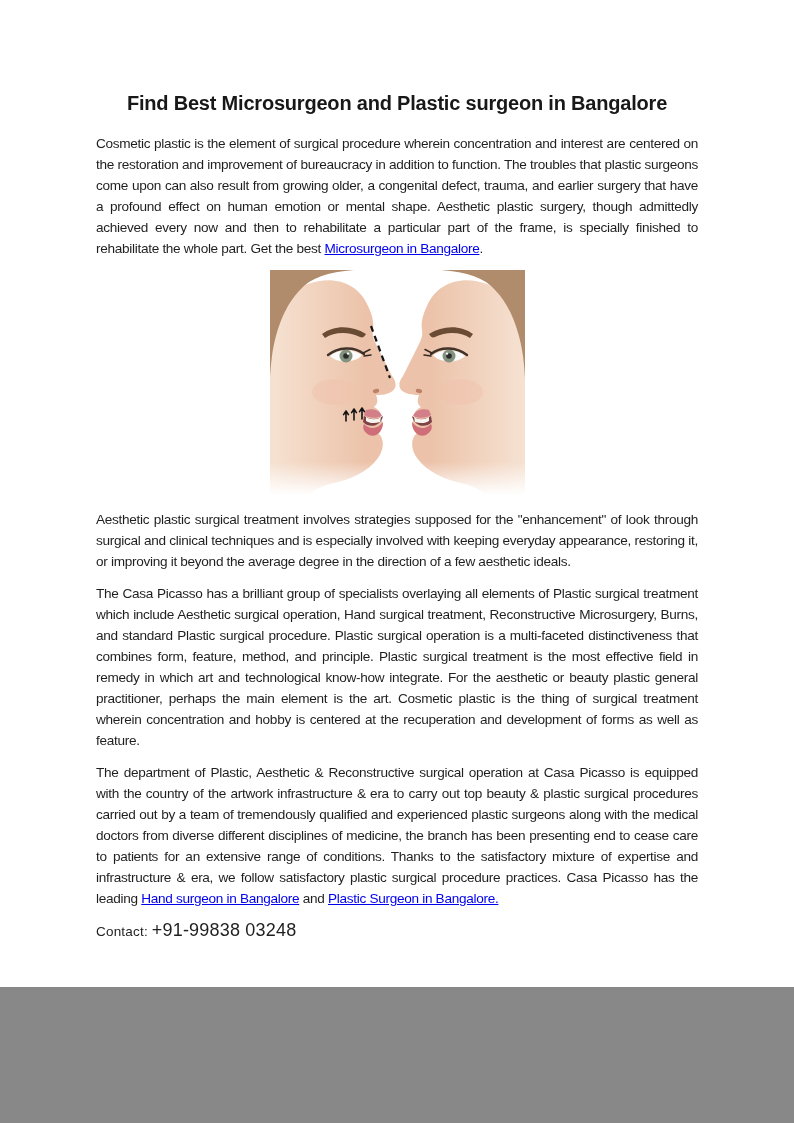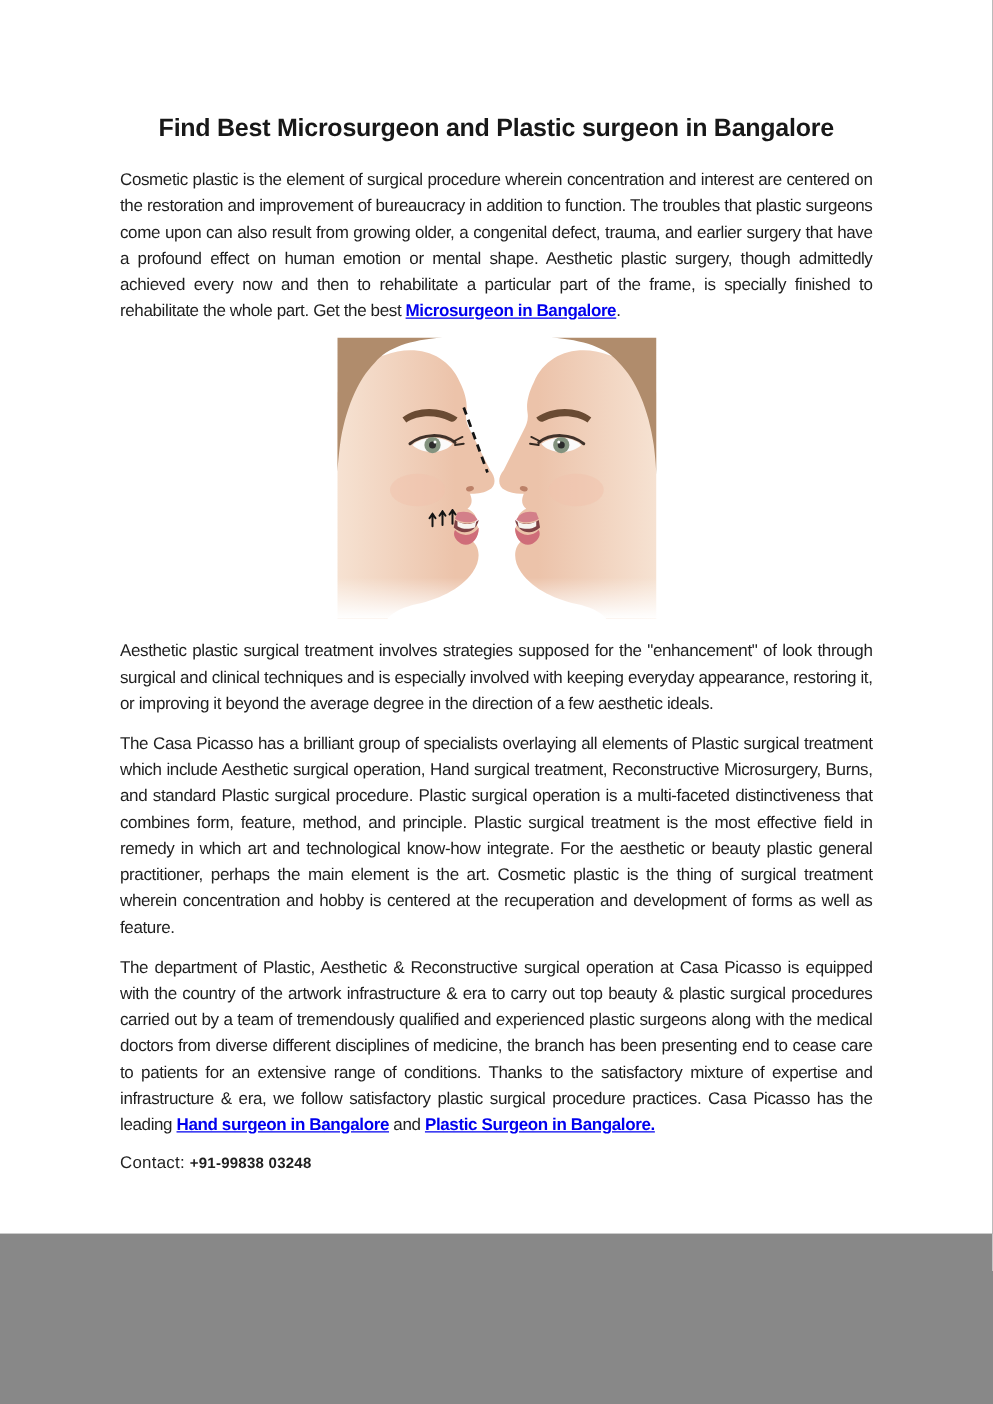--- a/index.html
+++ b/index.html
@@ -24,42 +24,41 @@
   }
   p.body{
     font-size:13.6px;
     letter-spacing:-0.3px;
     line-height:21px;
     text-align:justify;
     margin:0 0 11px 0;
   }
   a.doclink{
     color:#0000ee;
-    font-weight:bold;
+    font-weight:normal;
     text-decoration:underline;
     cursor:pointer;
   }
   figure.illus{
     width:267px;
     margin:3px auto 10px auto;
     padding:0;
   }
   .contact-line{
     margin:10px 0 0 0;
     font-size:14px;
   }
   .contact-label{
     font-size:13.5px;
     letter-spacing:0.2px;
     margin-top:23px;
   }
   .contact-number{
-    font-size:12px;
+    font-size:18px;
     letter-spacing:0.2px;
-    font-weight:bold;
   }
 </style>
 </head>
 <body>
 
 <div class="page">
 
   <h1 class="doc-title">Find Best Microsurgeon and Plastic surgeon in Bangalore</h1>
 
   <p class="body"><span>Cosmetic plastic is the element of surgical procedure wherein concentration and interest are centered on the restoration and improvement of bureaucracy in addition to function. The troubles that plastic surgeons come upon can also result from growing older, a congenital defect, trauma, and earlier surgery that have a profound effect on human emotion or mental shape. Aesthetic plastic surgery, though admittedly achieved every now and then to rehabilitate a particular part of the frame, is specially finished to rehabilitate the whole part.  Get the best </span><a class="doclink" style="color: rgb(0, 0, 238);">Microsurgeon in Bangalore</a><span>.</span></p>

